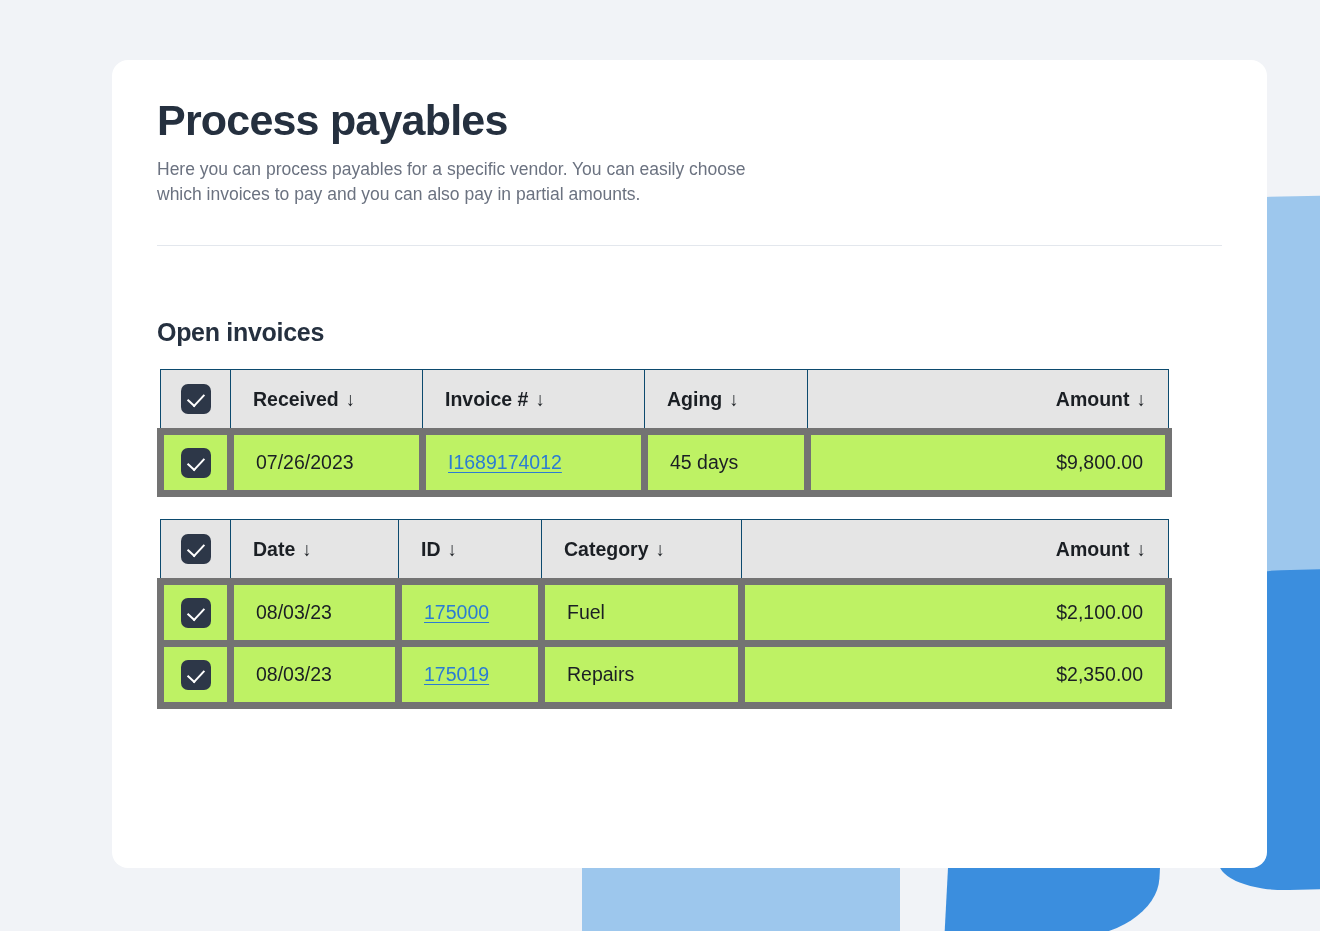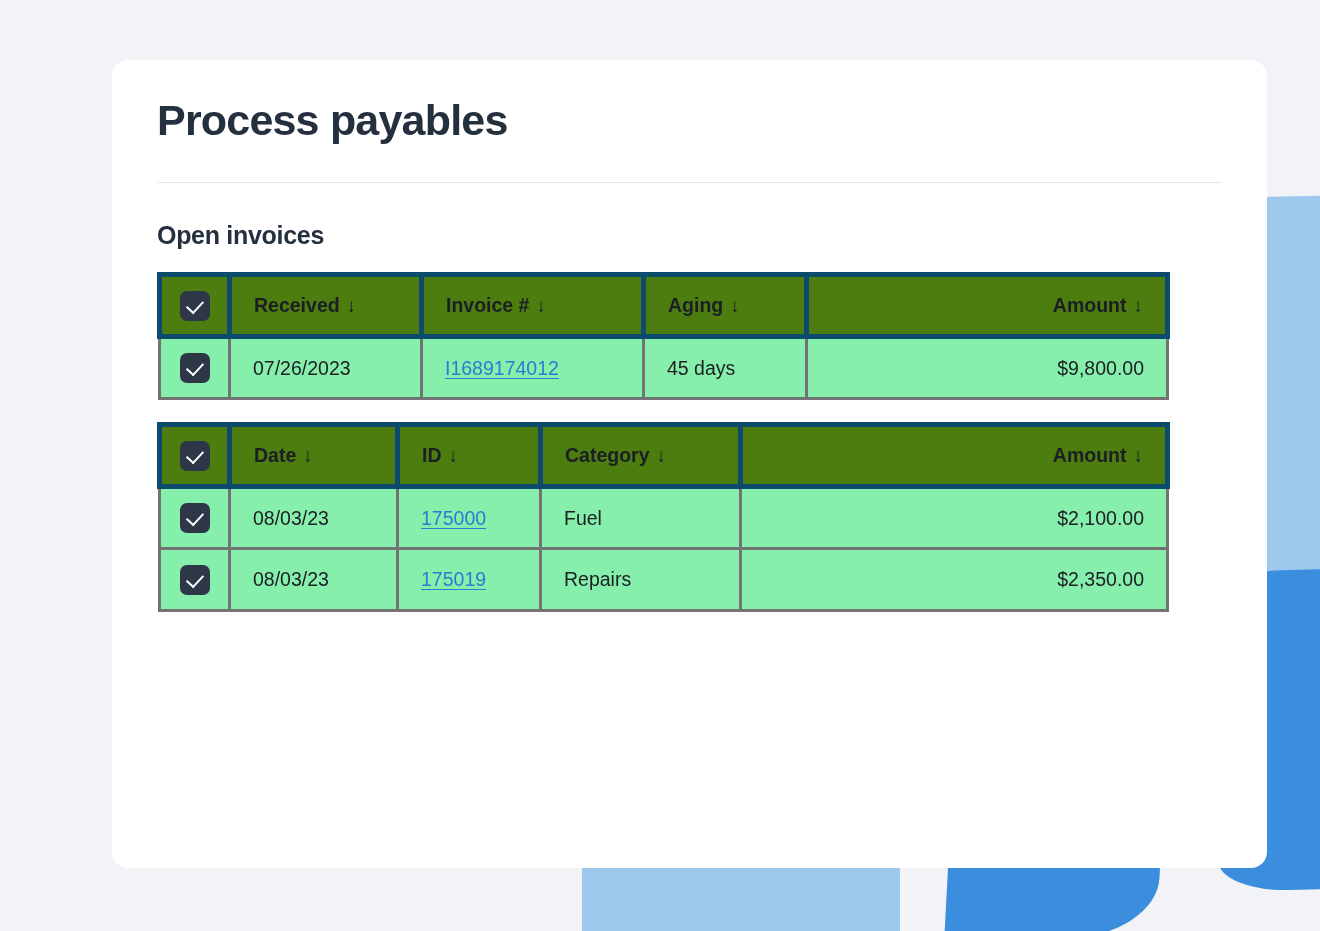--- a/index.html
+++ b/index.html
@@ -135,20 +135,21 @@
     align-items: center;
     justify-content: space-between;
     margin-top: 38px;
   }
 
   .section-title {
     font-size: 25px;
     font-weight: bold;
     color: #25303f;
     letter-spacing: -0.3px;
+    margin-top: 34px;
   }
 
   .select-all-btn {
     background: #ffffff;
     border: 1.6px solid #3b4452;
     border-radius: 9px;
     height: 58px;
     width: 168px;
     font-size: 19px;
     color: #25303f;
@@ -159,33 +160,33 @@
   
   table {
     width: 1008px;
     border-collapse: collapse;
     margin-top: 22px;
     table-layout: fixed;
   }
   table.t2 { margin-top: 22px; padding-left: 48px; }
 
   thead th {
-    background: #4d7c0f;
-    border: 5px solid #0c4a6e;
+    background: #e5e5e5;
+    border: 1px solid #0c4a6e;
     height: 62px;
     font-size: 19.5px;
     font-weight: bold;
     color: #1b1f24;
     text-align: left;
     padding: 0 22px;
     white-space: nowrap;
   }
   tbody td {
-    background: #86efac;
-    border: 3px solid #737373;
+    background: #bef264;
+    border: 7px solid #737373;
     height: 62px;
     font-size: 19.5px;
     color: #1b1f24;
     text-align: left;
     padding: 0 22px;
     white-space: nowrap;
   }
 
   th.cb-col, td.cb-col {
     width: 70px;
@@ -253,20 +254,21 @@
   <div class="band band-bottom-light"></div>
   <div class="band band-bottom-dark"></div>
 </div>
 
 <div class="card">
   <div class="card-inner">
 
     <div class="header-row">
       <div>
         <h1 class="page-title">Process payables</h1>
+        <p class="page-desc">Here you can process payables for a specific vendor. You can easily choose which invoices to pay and you can also pay in partial amounts.</p>
       </div>
     </div>
 
     <div class="divider"></div>
 
     <div class="section-head">
       <h2 class="section-title">Open invoices</h2>
     </div>
 
     <table class="t1">

